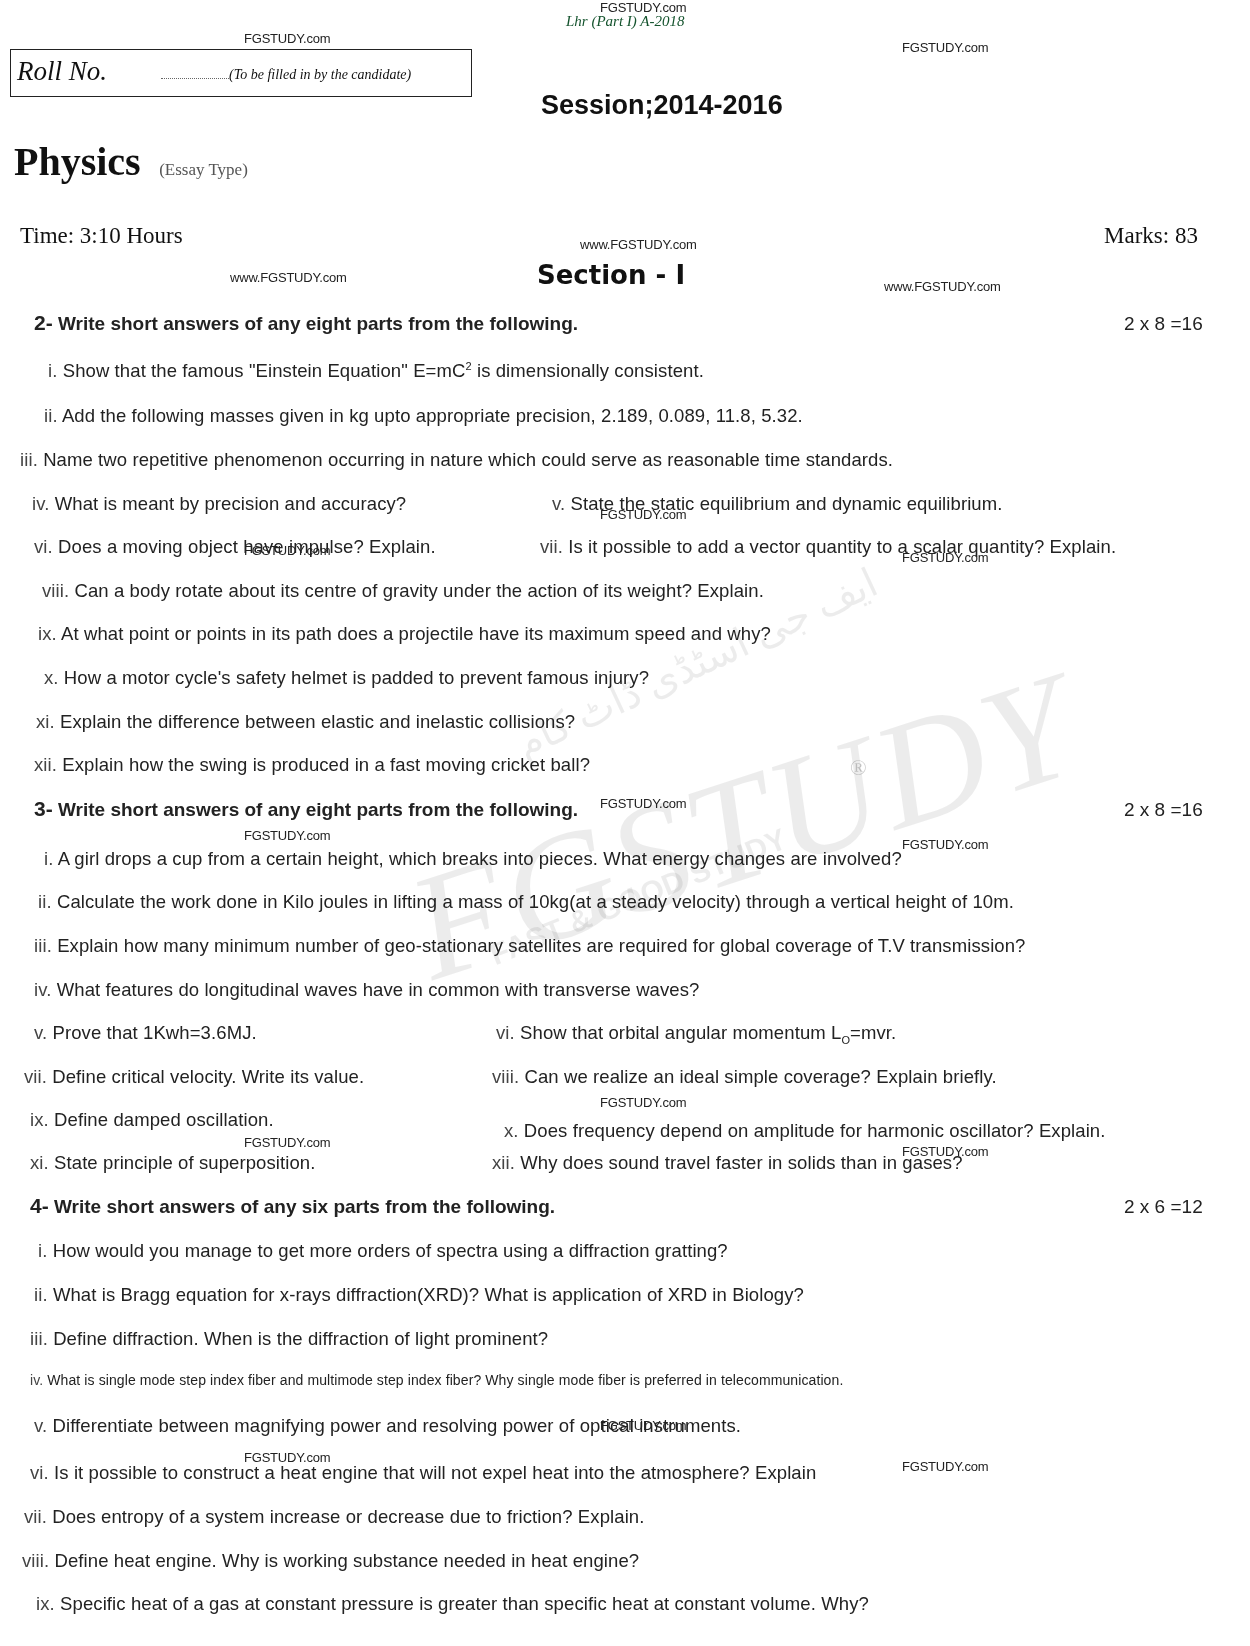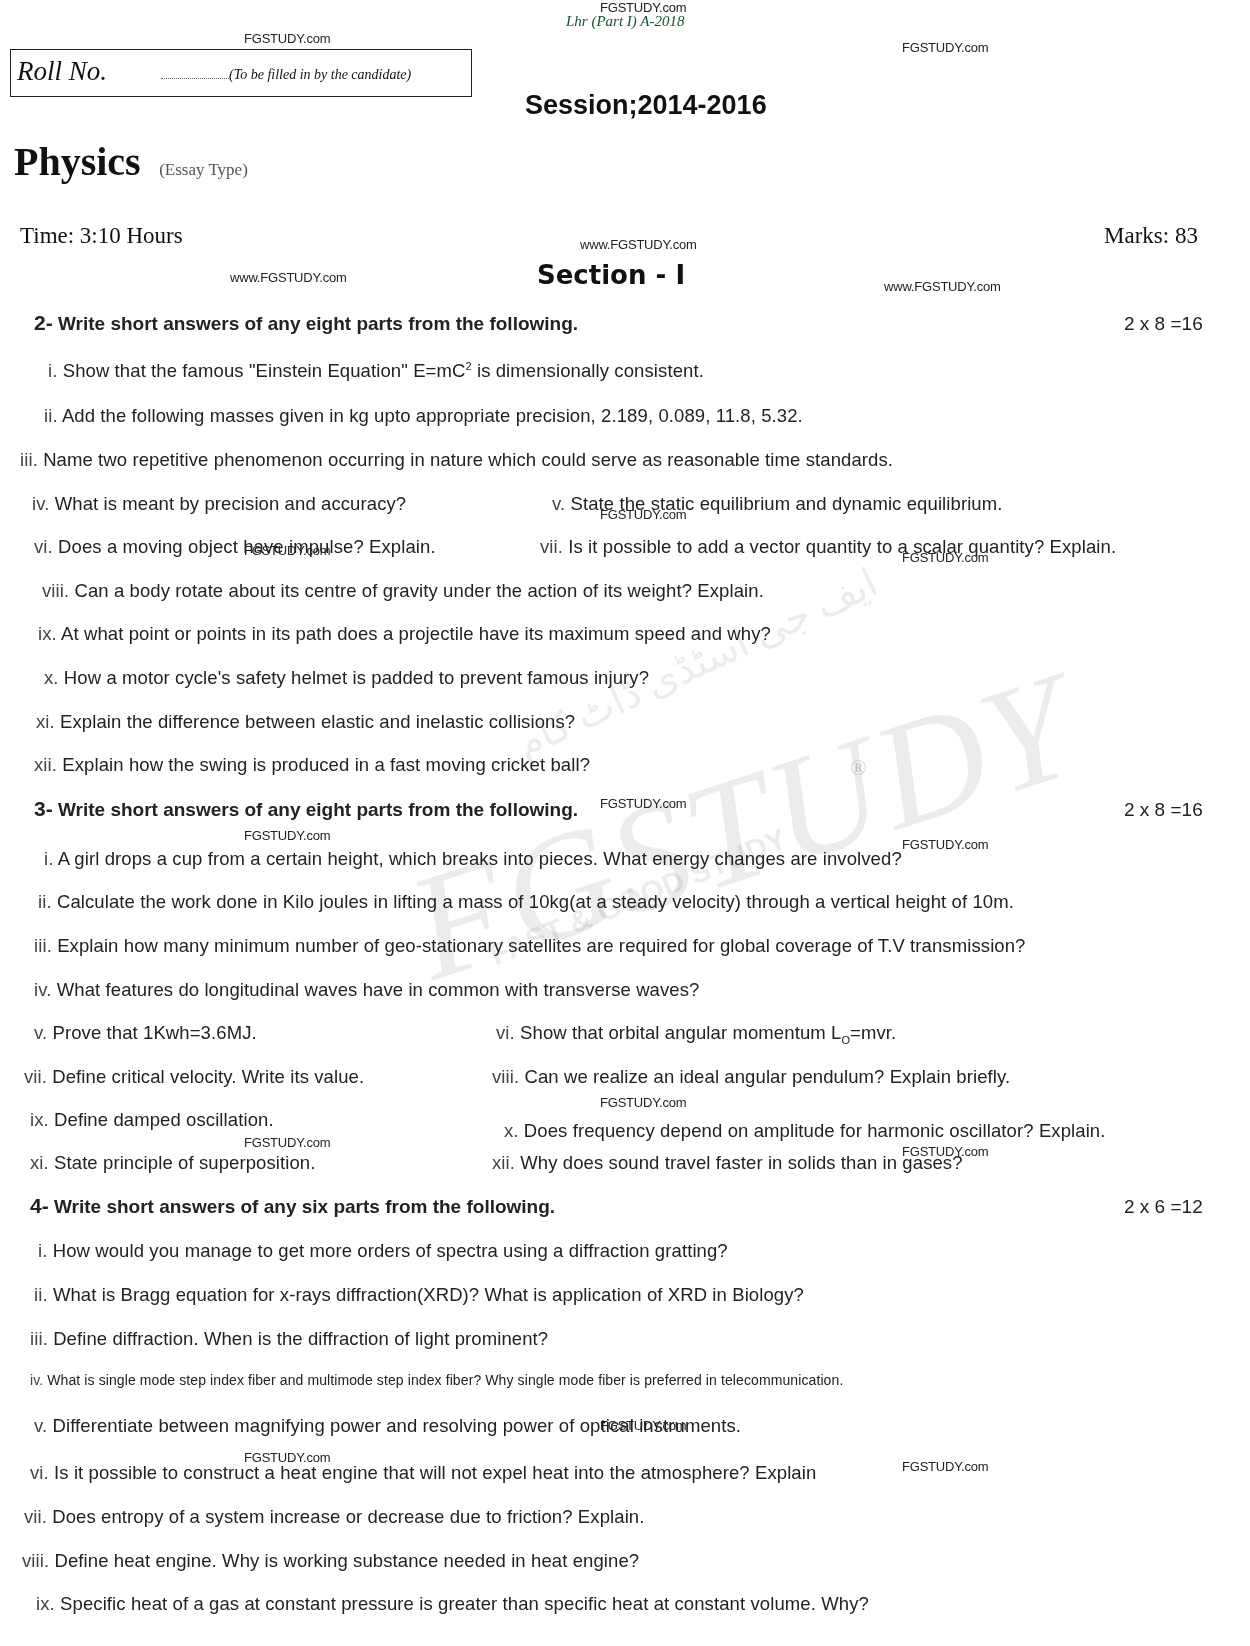--- a/index.html
+++ b/index.html
@@ -37,21 +37,21 @@
 <div class="abs hdr-code" style="left:566px; top:13px;">Lhr (Part I) A-2018</div>
 <div class="abs wm-small" style="left:244px; top:31px;">FGSTUDY.com</div>
 <div class="abs wm-small" style="left:902px; top:40px;">FGSTUDY.com</div>
 
 <div class="rollbox">
   <span class="roll-label">Roll No.</span>
   <span class="roll-dots"></span>
   <span class="roll-note">(To be filled in by the candidate)</span>
 </div>
 
-<div class="abs session" style="left:525px; top:90px;">Session;2014-2016</div>
+<div class="abs session" style="left:541px; top:90px;">Session;2014-2016</div>
 
 <div class="abs" style="left:14px; top:138px;">
   <span class="subject">Physics</span>
   <span class="subject-type" style="margin-left:14px;">(Essay Type)</span>
 </div>
 
 <div class="abs time-marks" style="left:20px; top:223px;">Time: 3:10 Hours</div>
 <div class="abs time-marks" style="left:1104px; top:223px;">Marks: 83</div>
 <div class="abs wm-small" style="left:580px; top:237px;">www.FGSTUDY.com</div>
 
@@ -149,21 +149,21 @@
 <div class="abs item" style="left:496px; top:1022px;">
   <span class="num">vi.</span>
   <span>Show that orbital angular momentum L</span><sub>O</sub><span>=mvr.</span>
 </div>
 <div class="abs item" style="left:24px; top:1066px;">
   <span class="num">vii.</span>
   <span>Define critical velocity. Write its value.</span>
 </div>
 <div class="abs item" style="left:492px; top:1066px;">
   <span class="num">viii.</span>
-  <span>Can we realize an ideal angular pendulum? Explain briefly.</span>
+  <span>Can we realize an ideal simple coverage? Explain briefly.</span>
 </div>
 <div class="abs wm-small" style="left:600px; top:1095px;">FGSTUDY.com</div>
 <div class="abs item" style="left:30px; top:1109px;">
   <span class="num">ix.</span>
   <span>Define damped oscillation.</span>
 </div>
 <div class="abs item" style="left:504px; top:1109px;margin-top:11px;">
   <span class="num">x.</span>
   <span>Does frequency depend on amplitude for harmonic oscillator? Explain.</span>
 </div>

